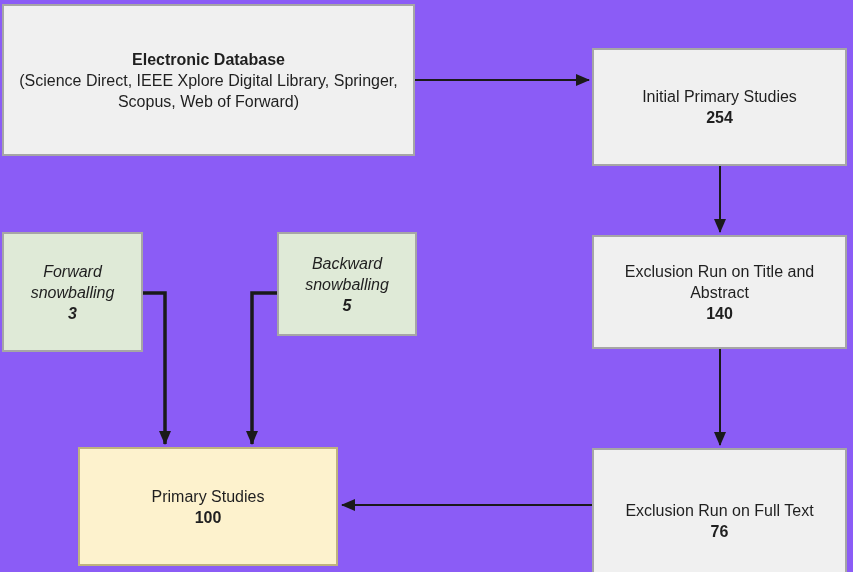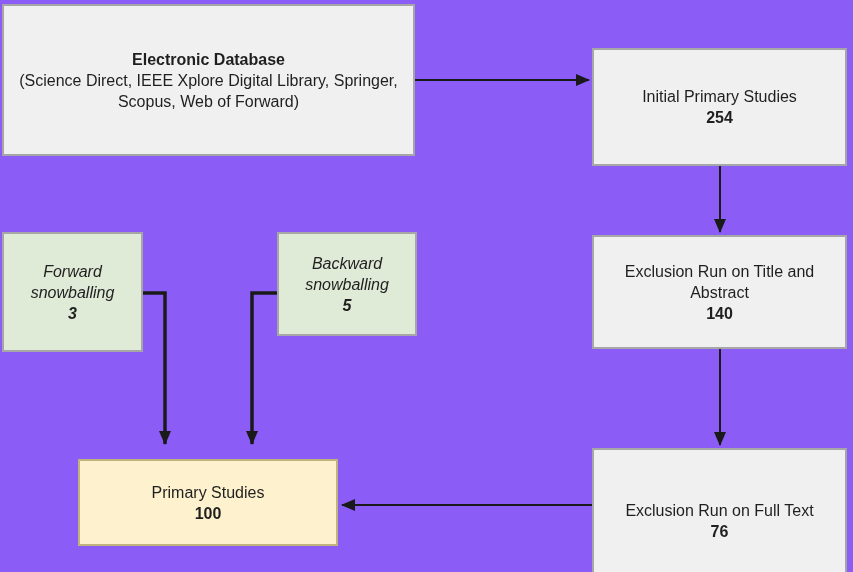--- a/index.html
+++ b/index.html
@@ -18,21 +18,21 @@
   .box.yellow{background:var(--yellow-fill,#fdf2cd);border:2px solid var(--yellow-border,#bfb37e);}
   .bold{font-weight:bold;}
   .subtitle{padding:0 12px;}
 
   #box-electronic-database{left:2px;top:4px;width:413px;height:152px;}
   #box-initial-primary-studies{left:592px;top:20px;width:255px;height:118px;margin-top:28px;}
   #box-exclusion-title-abstract{left:592px;top:235px;width:255px;height:114px;padding:0 10px;align-items:center;}
   #box-exclusion-full-text{left:592px;top:448px;width:255px;height:146px;padding:8px 10px;}
   #box-forward-snowballing{left:2px;top:232px;width:141px;height:120px;padding:0 8px;}
   #box-backward-snowballing{left:277px;top:232px;width:140px;height:104px;padding:0 8px;}
-  #box-primary-studies{left:78px;top:447px;width:260px;height:87px;margin-top:12px;}
+  #box-primary-studies{left:78px;top:447px;width:260px;height:119px;}
 
   .arrow-line{stroke:var(--arrow,#1a1a1a);fill:none;}
   .thin{stroke-width:2px;}
   .thick{stroke-width:3.5px;}
 </style>
 </head>
 <body>
 
 <div class="canvas">
 

